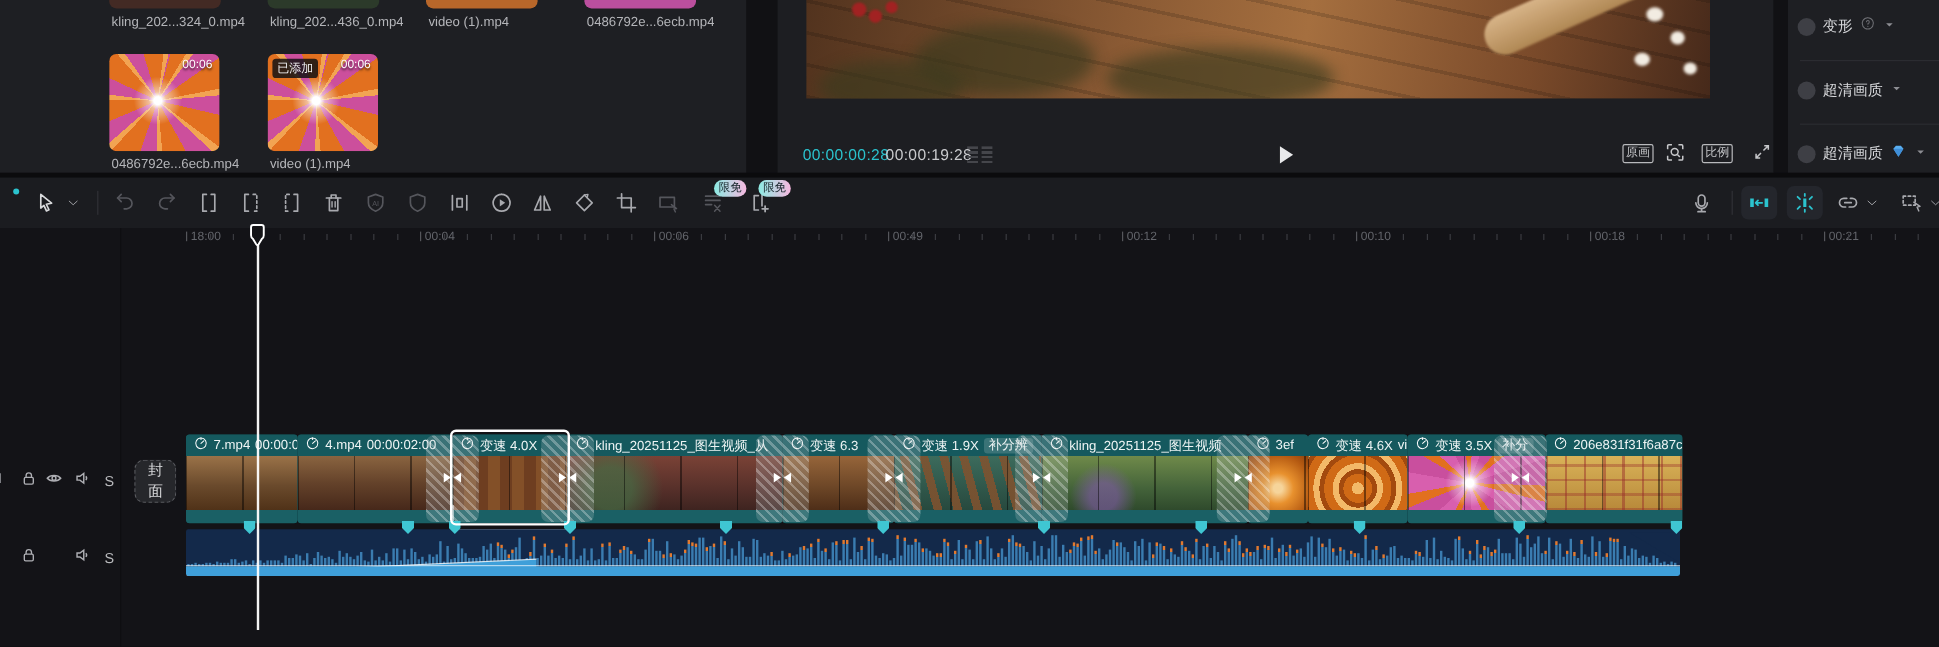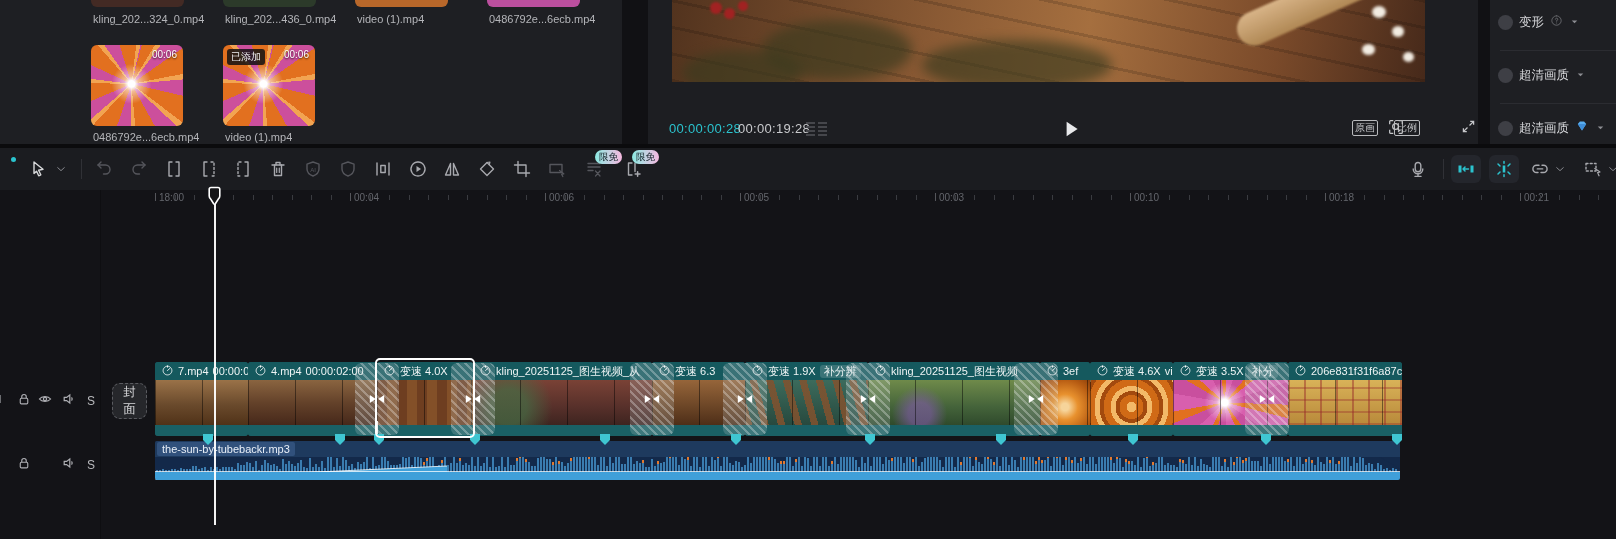--- a/index.html
+++ b/index.html
@@ -151,21 +151,21 @@
           </svg>
       </span>
       <span class="boxedbtn" style="left:704px;">原画</span>
       <span class="pvico" style="left:739px;">
         <svg width="18" height="18" viewBox="0 0 20 20" fill="none" stroke="#c6c7ca" stroke-width="1.4">
           <path d="M3 7 V4 Q3 3 4 3 H7 M13 3 H16 Q17 3 17 4 V7 M17 13 V16 Q17 17 16 17 H13 M7 17 H4 Q3 17 3 16 V13"></path>
           <circle cx="9.5" cy="9.5" r="3.2"></circle>
             <path d="M12 12 L14.3 14.3"></path>
           </svg>
       </span>
-      <span class="boxedbtn" style="left:746px;">比例</span>
+      <span class="boxedbtn" style="left:770px;">比例</span>
       <span class="pvico" style="left:812px;">
         <svg width="17" height="17" viewBox="0 0 20 20" fill="none" stroke="#c6c7ca" stroke-width="1.5">
           <path d="M12 4 H16 V8 M16 4 L11.2 8.8 M8 16 H4 V12 M4 16 L8.8 11.2"></path>
           </svg>
       </span>
     </div>
   </section>
   <div class="seam" style="left:1478px;width:12px;"></div>
 
   <section class="right-panel" id="rightPanel">
@@ -375,23 +375,23 @@
   <div class="timeline" id="timelineArea">
     <div class="leftcol-edge"></div>
     <div class="ruler" id="ruler">
         <span class="rtick" style="left: 155px;"></span>
         <span class="rlabel" style="left: 159px;">18:00</span>
         <span class="rtick" style="left: 350px;"></span>
         <span class="rlabel" style="left: 354px;">00:04</span>
         <span class="rtick" style="left: 545px;"></span>
         <span class="rlabel" style="left: 549px;">00:06</span>
         <span class="rtick" style="left: 740px;"></span>
-        <span class="rlabel" style="left: 744px;">00:05</span>
+        <span class="rlabel" style="left: 744px;">00:49</span>
         <span class="rtick" style="left: 935px;"></span>
-        <span class="rlabel" style="left: 939px;">00:03</span>
+        <span class="rlabel" style="left: 939px;">00:12</span>
         <span class="rtick" style="left: 1130px;"></span>
         <span class="rlabel" style="left: 1134px;">00:10</span>
         <span class="rtick" style="left: 1325px;"></span>
         <span class="rlabel" style="left: 1329px;">00:18</span>
         <span class="rtick" style="left: 1520px;"></span>
         <span class="rlabel" style="left: 1524px;">00:21</span>
         <span class="rtick minor" style="left: 174.5px;"></span>
         <span class="rtick minor" style="left: 194px;"></span>
         <span class="rtick minor" style="left: 213.5px;"></span>
         <span class="rtick minor" style="left: 233px;"></span>
@@ -1098,23 +1098,20 @@
         </div>
       <svg class="abs" style="left:0;top:0;" width="300" height="39">
         <polygon points="0,39 292,25 292,39" fill="#3f9fd9"></polygon>
         <line x1="0" y1="38.5" x2="292" y2="25" stroke="rgba(255,255,255,.8)" stroke-width="1"></line>
       </svg>
       <svg class="abs" style="right:0;top:0;" width="60" height="39">
         <polygon points="18,3 60,3 60,28 " fill="#13294a"></polygon>
       </svg>
       <div class="waveline"></div>
       <div class="waveband"></div>
-      <div class="audio-head">
-        <span class="audio-chip">the-sun-by-tubebackr.mp3</span>
-      </div>
     </div>
 
     <div id="markerLayer">
         <div class="marker" style="left: 203px;"></div>
         <div class="marker" style="left: 335px;"></div>
         <div class="marker" style="left: 374px;"></div>
         <div class="marker" style="left: 470px;"></div>
         <div class="marker" style="left: 600px;"></div>
         <div class="marker" style="left: 731px;"></div>
         <div class="marker" style="left: 865px;"></div>

